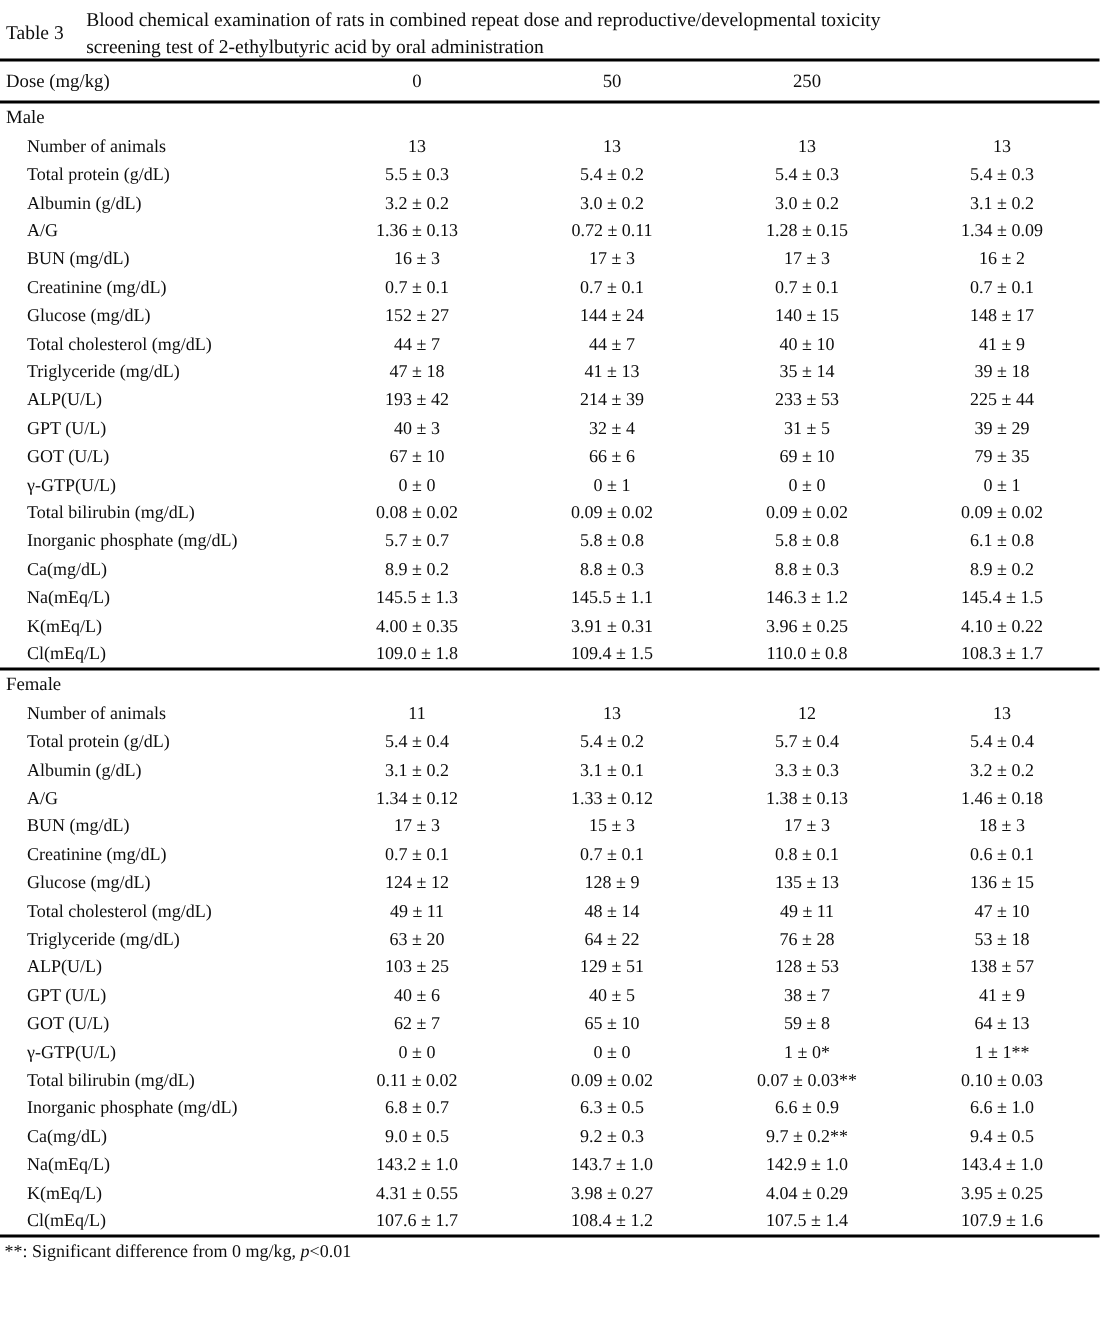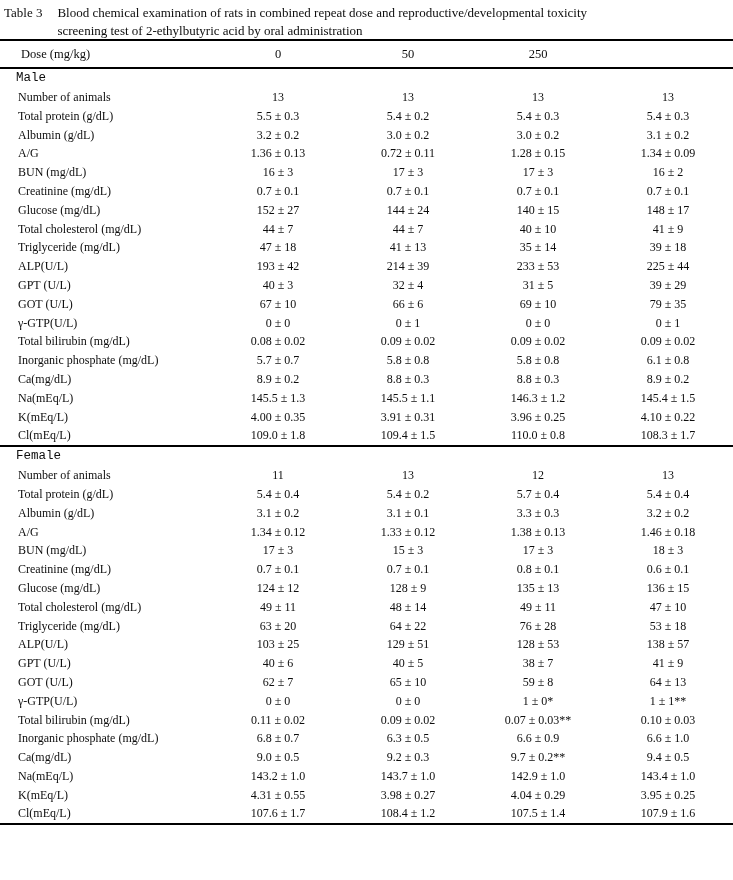--- a/index.html
+++ b/index.html
@@ -4,34 +4,34 @@
 <style>
   html, body { margin:0; padding:0; }
   body {
     width:733px; height:880px; background:#ffffff; color:#0d0d0d;
     font-family:"Liberation Serif","DejaVu Serif",serif;
     -webkit-font-smoothing:antialiased; overflow:hidden;
   }
   .page { width:733px; height:880px; position:relative; }
 
   
-  .title-block { display:flex; align-items:flex-start; padding:4px 6px 0 4px; font-size:13px; line-height:17.5px; }
+  .title-block { display:flex; align-items:center; padding:4px 6px 0 4px; font-size:13px; line-height:17.5px; }
   .title-label { flex:0 0 auto; margin-right:15px; white-space:nowrap; }
   .title-caption { flex:1 1 auto; }
 
   
   .rule { border:0; border-top:2px solid #000; margin:0; width:733px; }
 
   
   .grid-row { display:grid; grid-template-columns:213px 130px 130px 130px 130px; align-items:center; }
   .dose-row { height:26px; line-height:26px; font-size:12.5px; }
-  .dose-label { padding-left:21px; }
+  .dose-label { padding-left:4px; }
   .cell { text-align:center; white-space:nowrap; }
 
-  .section-name { height:19px; line-height:19px; font-size:12.5px; padding-left:16px;font-family:Liberation Mono, monospace; }
+  .section-name { height:19px; line-height:19px; font-size:12.5px; padding-left:4px; }
   .data-row { height:18.8px; line-height:18.8px; font-size:12px; }
   .row-label { padding-left:18px; white-space:nowrap; overflow:hidden; }
 
   
   .footnotes { padding:2px 0 0 3px; font-size:12px; line-height:15px; }
   .footnote-line { white-space:nowrap; }
   .footnote-line .italic { font-style:italic; }
 </style>
 </head>
 <body>
@@ -325,15 +325,16 @@
         <div class="cell">107.6 ± 1.7</div>
         <div class="cell">108.4 ± 1.2</div>
         <div class="cell">107.5 ± 1.4</div>
         <div class="cell">107.9 ± 1.6</div>
       </div>
     </div>
 
   <div class="rule"></div>
 
   <div class="footnotes">
+      <div class="footnote-line"><span>**: Significant difference from 0 mg/kg, </span><span class="italic">p</span><span>&lt;0.01</span></div>
     </div>
 
 </div>
 
 </body></html>

